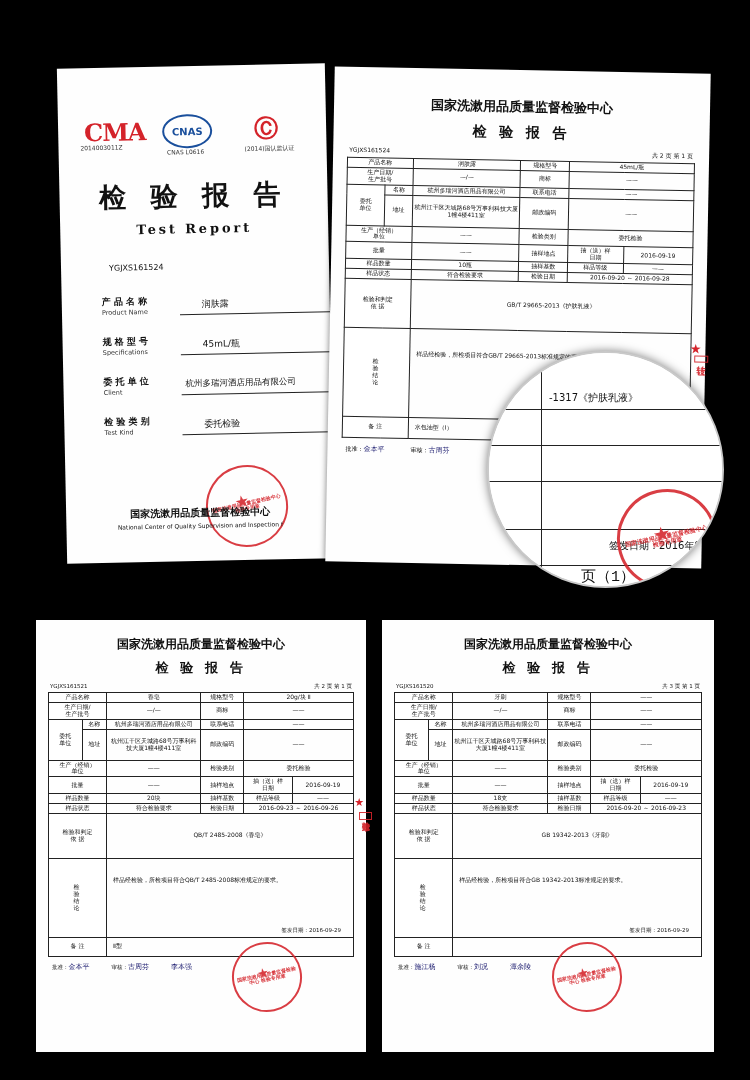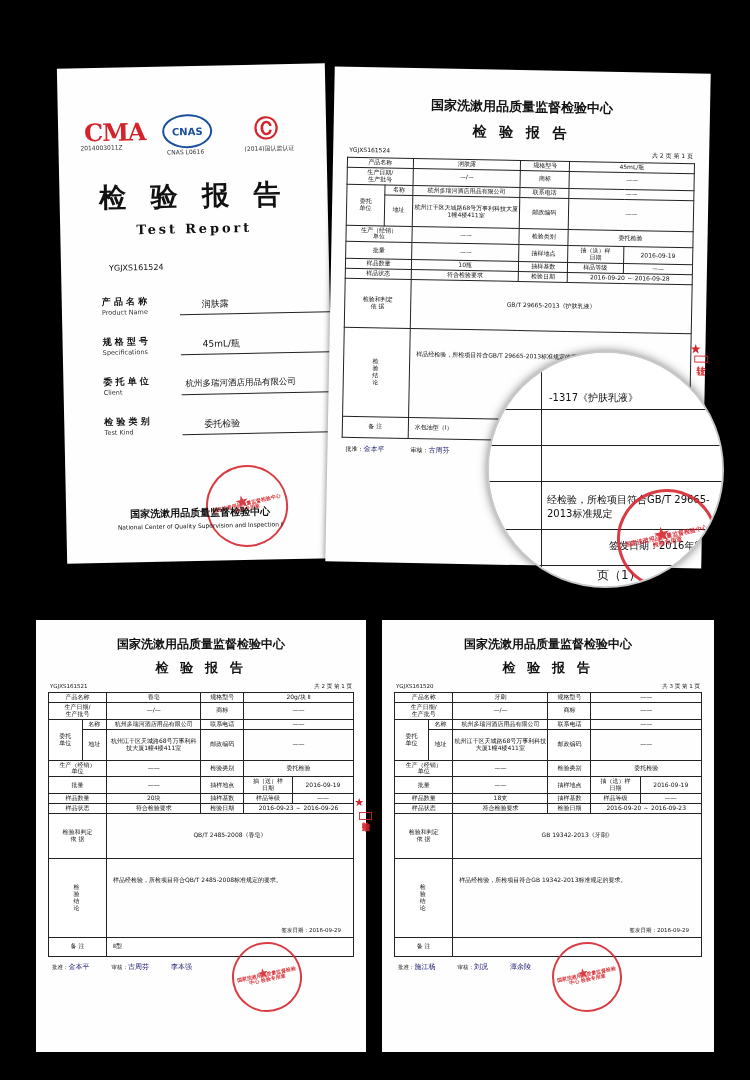--- a/index.html
+++ b/index.html
@@ -234,25 +234,24 @@
       <div style="position:absolute;left:0;top:0;width:233px;height:233px;background:#fff;"></div>
 
       <div style="position:absolute;left:0;top:56px;width:233px;border-top:1.4px solid #222;"></div>
       <div style="position:absolute;left:0;top:92px;width:233px;border-top:1.4px solid #222;"></div>
       <div style="position:absolute;left:0;top:128px;width:233px;border-top:1.4px solid #222;"></div>
       <div style="position:absolute;left:0;top:176px;width:233px;border-top:1.4px solid #222;"></div>
       <div style="position:absolute;left:0;top:212px;width:233px;border-top:1.4px solid #222;"></div>
       <div style="position:absolute;left:52px;top:0;height:233px;border-left:1.4px solid #222;"></div>
 
       <div style="position:absolute;left:60px;top:38px;font-size:10px;">-1317《护肤乳液》</div>
-      <div style="position:absolute;left:58px;top:140px;font-size:10px;">经检验，所检项目符合GB/T 29665-2013标准规定</div>
       <div style="position:absolute;left:120px;top:186px;font-size:10px;">
         <span>签发日期：</span><span>2016年9月</span>
       </div>
-      <div style="position:absolute;left:108px;top:214px;font-size:12px;">页（1）</div>
+      <div style="position:absolute;left:92px;top:214px;font-size:15px;font-family:Liberation Mono, monospace;">页（1）</div>
 
       <div class="seal" style="left:128px;top:136px;width:94px;height:94px;border-width:3px;">
         <span class="star" style="font-size:20px;left:34px;top:31px;">★</span>
         <span class="txt" style="font-size:6px;">国家洗漱用品质量监督检验中心 检验专用章</span>
       </div>
     </div>
   </div>
 
   <div class="paper" id="doc3" style="left:36px;top:620px;width:330px;height:432px;">
     <div class="pad" style="padding:8px 12px;">

